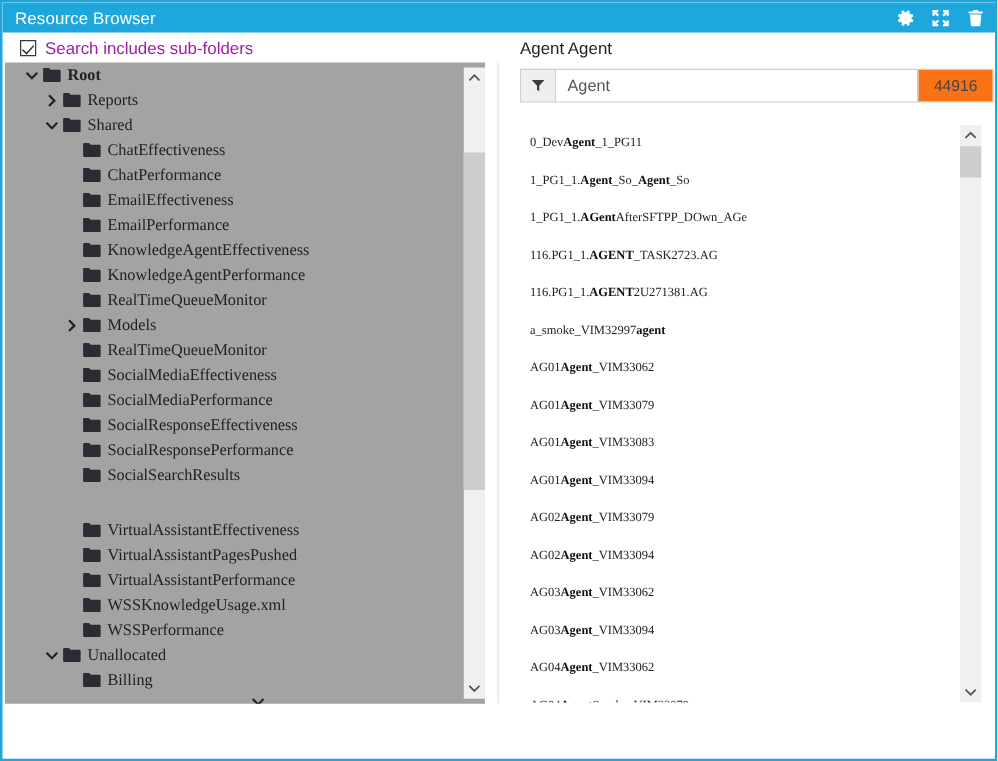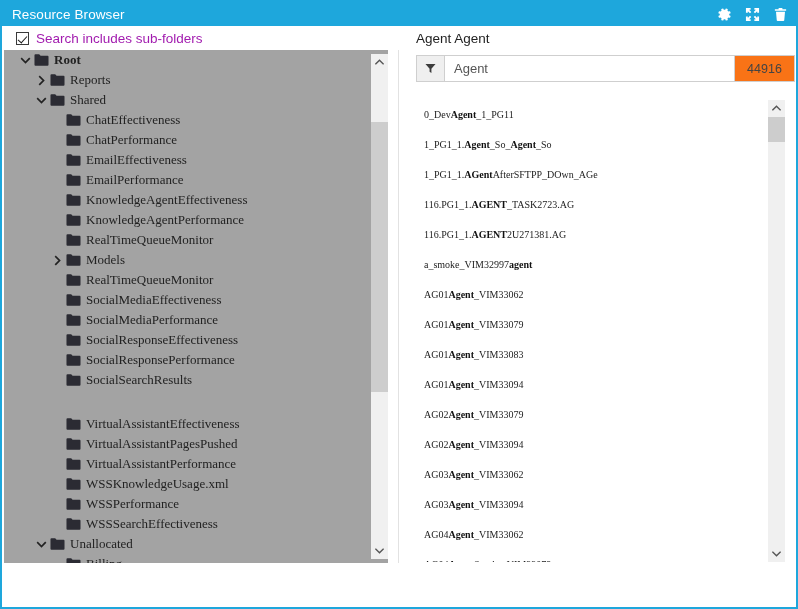--- a/index.html
+++ b/index.html
@@ -540,31 +540,20 @@
           <span class="chev empty">
             <svg viewBox="0 0 12 12" width="11" height="11"></svg>
           </span>
           <span class="folder">
             <svg viewBox="0 0 16 13" width="15" height="12" fill="#2b2b33">
               <path d="M0.4 1.4A1 1 0 0 1 1.4.4h4.1l1.5 1.5h7.6a1 1 0 0 1 1 1v8.7a1 1 0 0 1-1 1H1.4a1 1 0 0 1-1-1V1.4z"></path>
             </svg>
           </span>
           <span class="nlabel">WSSPerformance</span>
         </div>
-        <div class="node" style="padding-left: 46px;">
-          <span class="chev empty">
-            <svg viewBox="0 0 12 12" width="11" height="11"></svg>
-          </span>
-          <span class="folder">
-            <svg viewBox="0 0 16 13" width="15" height="12" fill="#2b2b33">
-              <path d="M0.4 1.4A1 1 0 0 1 1.4.4h4.1l1.5 1.5h7.6a1 1 0 0 1 1 1v8.7a1 1 0 0 1-1 1H1.4a1 1 0 0 1-1-1V1.4z"></path>
-            </svg>
-          </span>
-          <span class="nlabel">WSSSearchEffectiveness</span>
-        </div>
         <div class="node" style="padding-left: 30px;">
           <span class="chev">
             <svg viewBox="0 0 12 12" width="11" height="11">
               <path d="M2 4.2L6 8.2l4-4" stroke="#222" stroke-width="1.9" fill="none" stroke-linecap="square"></path>
             </svg>
           </span>
           <span class="folder">
             <svg viewBox="0 0 16 13" width="15" height="12" fill="#2b2b33">
               <path d="M0.4 1.4A1 1 0 0 1 1.4.4h4.1l1.5 1.5h7.6a1 1 0 0 1 1 1v8.7a1 1 0 0 1-1 1H1.4a1 1 0 0 1-1-1V1.4z"></path>
             </svg>

